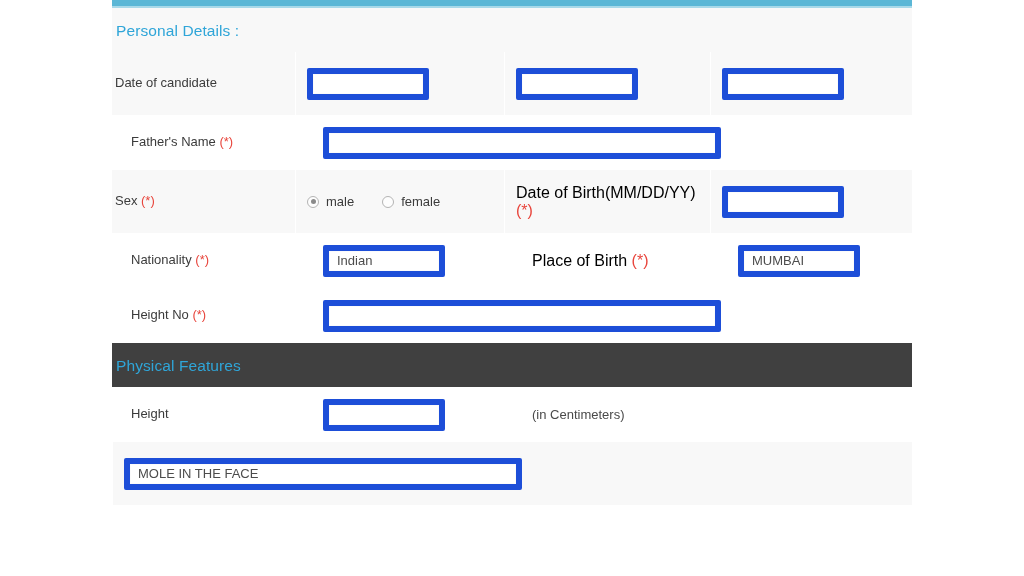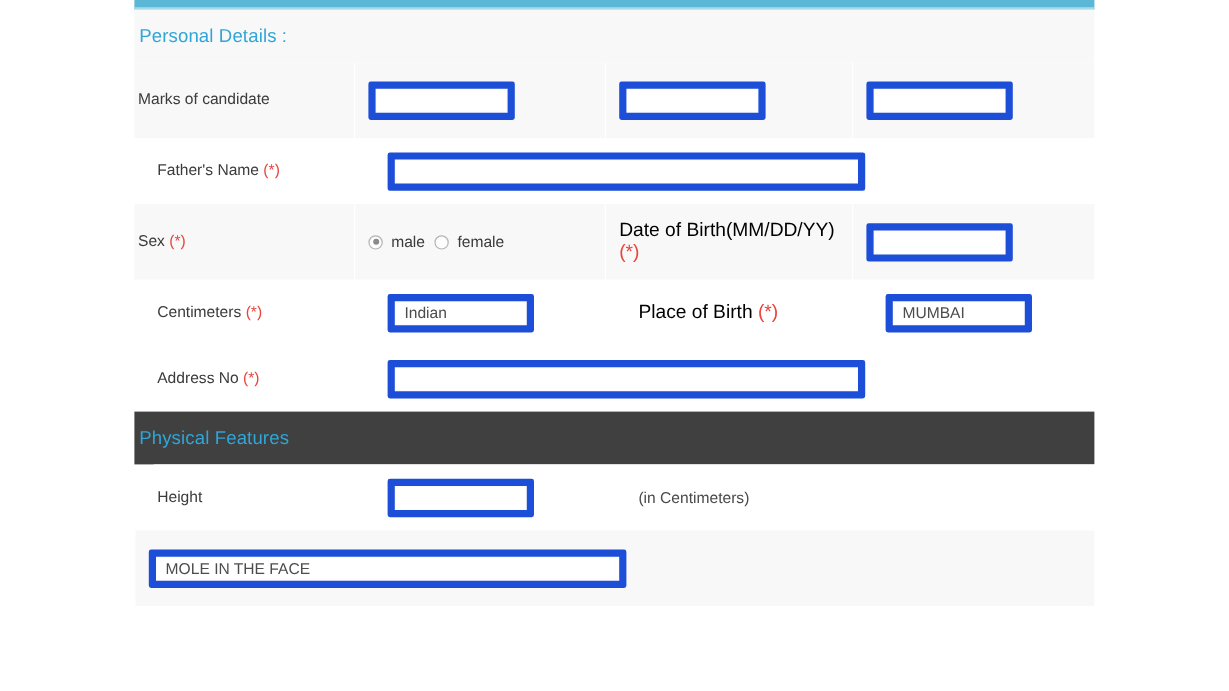--- a/index.html
+++ b/index.html
@@ -102,21 +102,21 @@
     content: "";
     position: absolute;
     left: 8px;
     top: 9px;
     width: 1px;
     height: 13px;
     background: #f0ead8;
   }
 
   
-  .radio-group { display: flex; align-items: center; gap: 8px; }
+  .radio-group { display: flex; align-items: center; gap: 28px; }
   .radio-item { display: flex; align-items: center; gap: 7px; }
   .radio-dot {
     width: 12px; height: 12px;
     border-radius: 50%;
     border: 1px solid #b4b4b4;
     background: #fdfdfd;
     display: inline-block;
     position: relative;
     flex: 0 0 12px;
   }
@@ -146,21 +146,21 @@
 
   <div class="accent-bar"></div>
 
   <div class="section-head">
     <span class="section-title">Personal Details :</span>
   </div>
 
   <div class="row shade h-tall">
     <div class="cell-label">
       <span class="lbl">
-        <span>Marks of candidate</span><span class="req"></span>
+        <span>Date of candidate</span><span class="req"></span>
       </span>
     </div>
     <div class="divider"></div>
     <div class="cell-field w-a">
       <input class="inp sm ghost-caret" type="text" value="" style="">
     </div>
     <div class="divider"></div>
     <div class="cell-field w-b">
       <input class="inp sm" type="text" value="" style="">
     </div>
@@ -209,21 +209,21 @@
     </div>
     <div class="divider"></div>
     <div class="cell-field w-c">
       <input class="inp sm" type="text" value="" style="">
     </div>
   </div>
 
   <div class="row plain h-mid">
     <div class="cell-label">
       <span class="lbl">
-        <span>Centimeters </span><span class="req">(*)</span>
+        <span>Nationality </span><span class="req">(*)</span>
       </span>
     </div>
     <div class="divider"></div>
     <div class="cell-field w-a">
       <input class="inp sm" type="text" value="Indian" style="">
     </div>
     <div class="divider"></div>
     <div class="cell-field w-b">
       <span class="lbl">
         <span>Place of Birth </span><span class="req">(*)</span>
@@ -232,21 +232,21 @@
     <div class="divider"></div>
     <div class="cell-field w-c">
       <input class="inp sm" type="text" value="MUMBAI" style="">
     </div>
   </div>
 
 
   <div class="row plain h-mid">
     <div class="cell-label">
       <span class="lbl">
-        <span>Address No </span><span class="req">(*)</span>
+        <span>Height No </span><span class="req">(*)</span>
       </span>
     </div>
     <div class="divider"></div>
     <div class="cell-field">
       <input class="inp wide ghost-caret" type="text" value="" style="">
     </div>
   </div>
 
   <div class="section-head plain">
     <span class="section-title">Physical Features</span>

